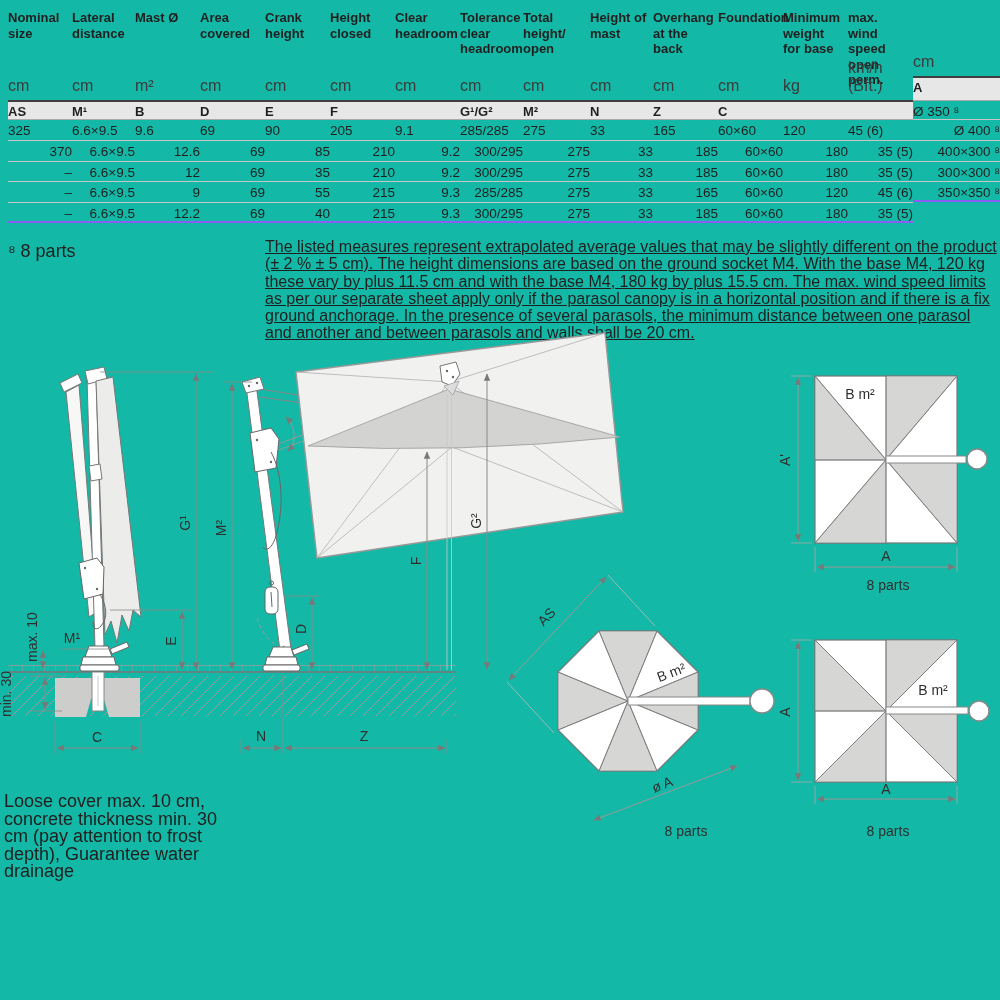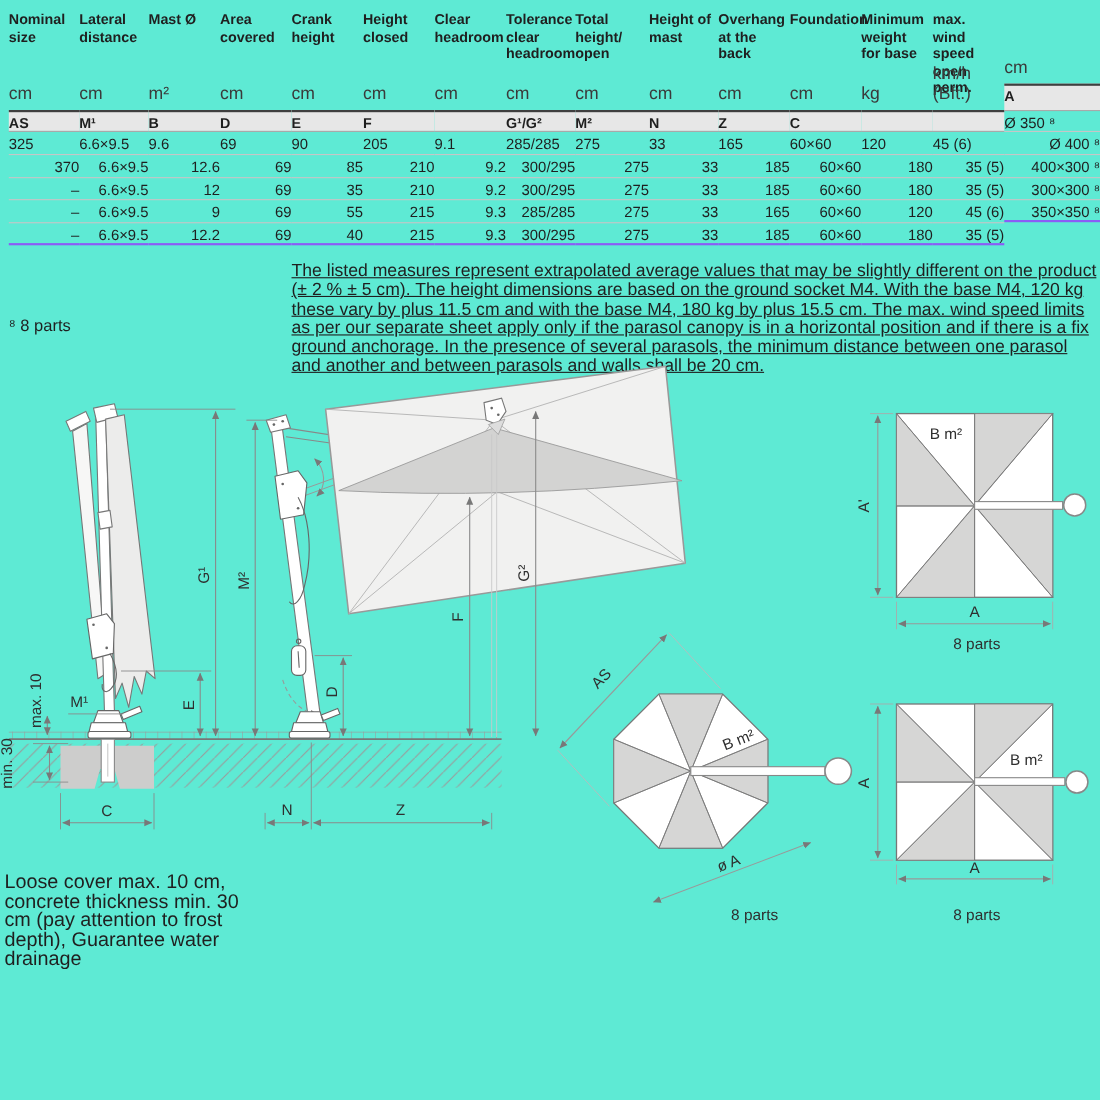--- a/index.html
+++ b/index.html
@@ -1,29 +1,29 @@
 <!DOCTYPE html>
 <html><head>
 <meta charset="utf-8">
 <style>
   html,body{margin:0;padding:0;background:#fff;}
-  #page{position:relative;width:1000px;height:1000px;background:#5eead4;overflow:hidden;
+  #page{position:relative;width:1000px;height:1000px;background:#14b8a6;overflow:hidden;
         font-family:"Liberation Sans",sans-serif;color:#1f1f1f;}
   
   .spec-table{position:absolute;left:0;top:10px;padding-left:8px;display:grid;
     grid-template-columns:64px 63px 65px 65px 65px 65px 65px 63px 67px 63px 65px 65px 65px 65px 87px;
     grid-template-rows:66px 24px 19px repeat(5,20.8px);}
   .th{font-weight:bold;font-size:13px;line-height:15.5px;padding-right:5px;}
   .unit{font-size:16px;color:#3a3a3a;align-self:end;padding-bottom:5px;}
   .letter{background:#e7e7e7;font-weight:bold;font-size:13px;border-top:2px solid #3f3f3f;padding-top:2px;}
   .td{font-size:13.5px;padding-top:3px;border-top:1px solid #a9a9a9;}
   .td.r{border-top:1px solid #c6c6c6;text-align:right;}
   .td.lastrow{border-bottom:2px solid #8b5cf6;}
   
-  .footnote{position:absolute;left:8px;top:241px;font-size:15px;margin-top:47px;}
+  .footnote{position:absolute;left:8px;top:241px;font-size:18px;}
   .para{position:absolute;left:265px;top:238px;width:734px;font-size:16px;line-height:17.3px;text-decoration:underline;}
   .note{position:absolute;left:4px;top:793px;width:242px;font-size:18px;line-height:17.5px;}
   
   .diag{position:absolute;left:0;top:325px;}
   text{font-family:"Liberation Sans",sans-serif;font-size:14px;fill:#2f2f2f;}
 </style>
 </head>
 <body>
 <div id="page">
 

